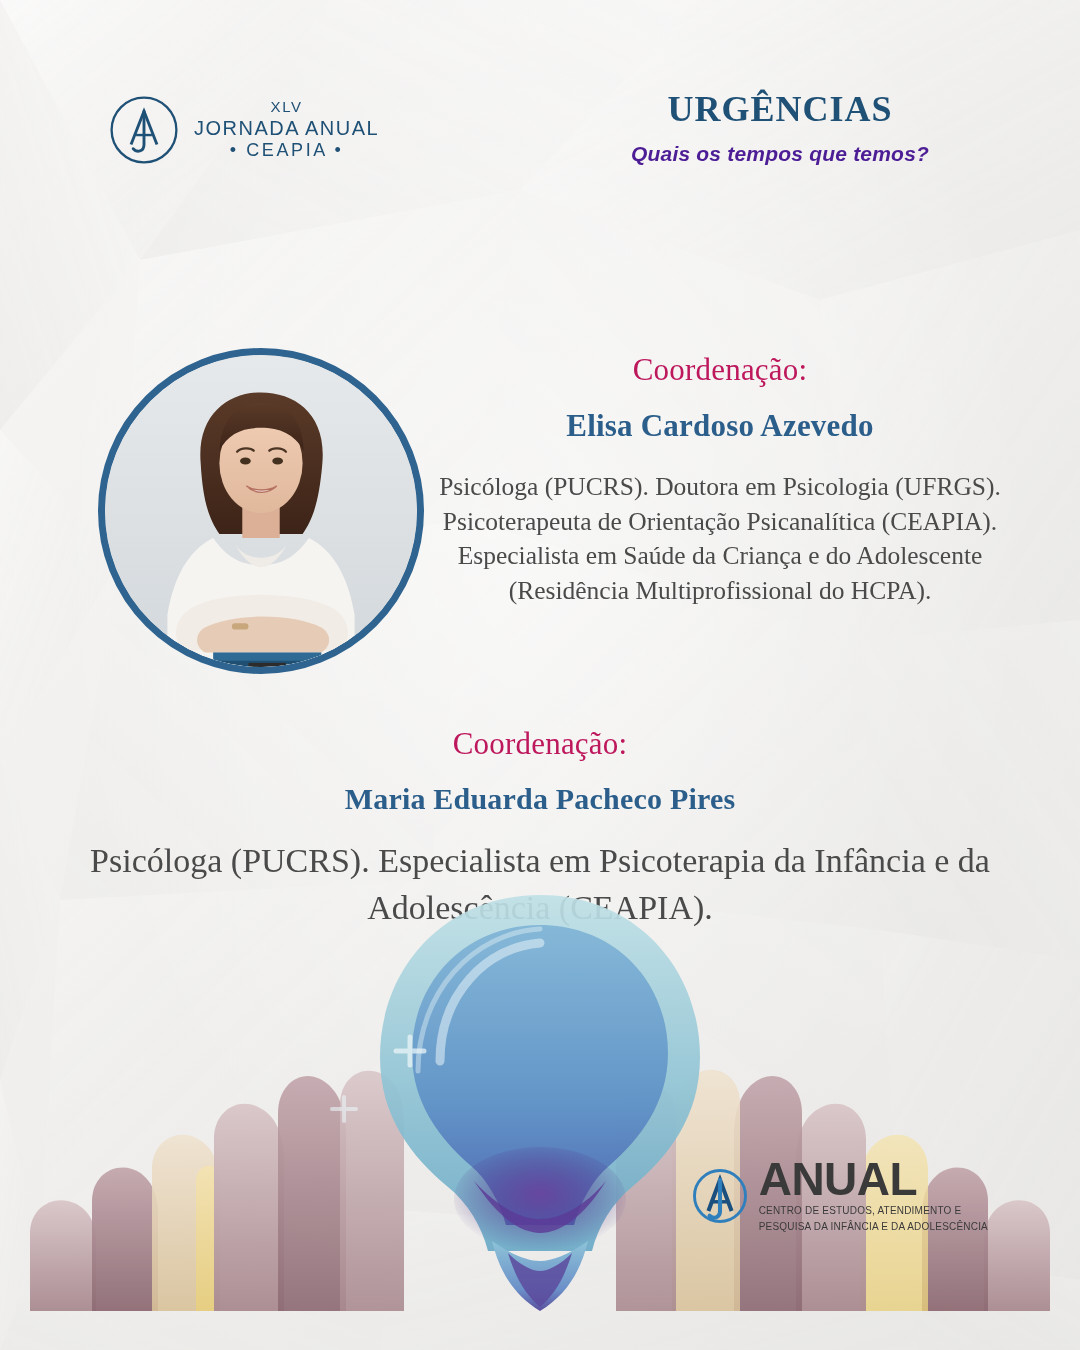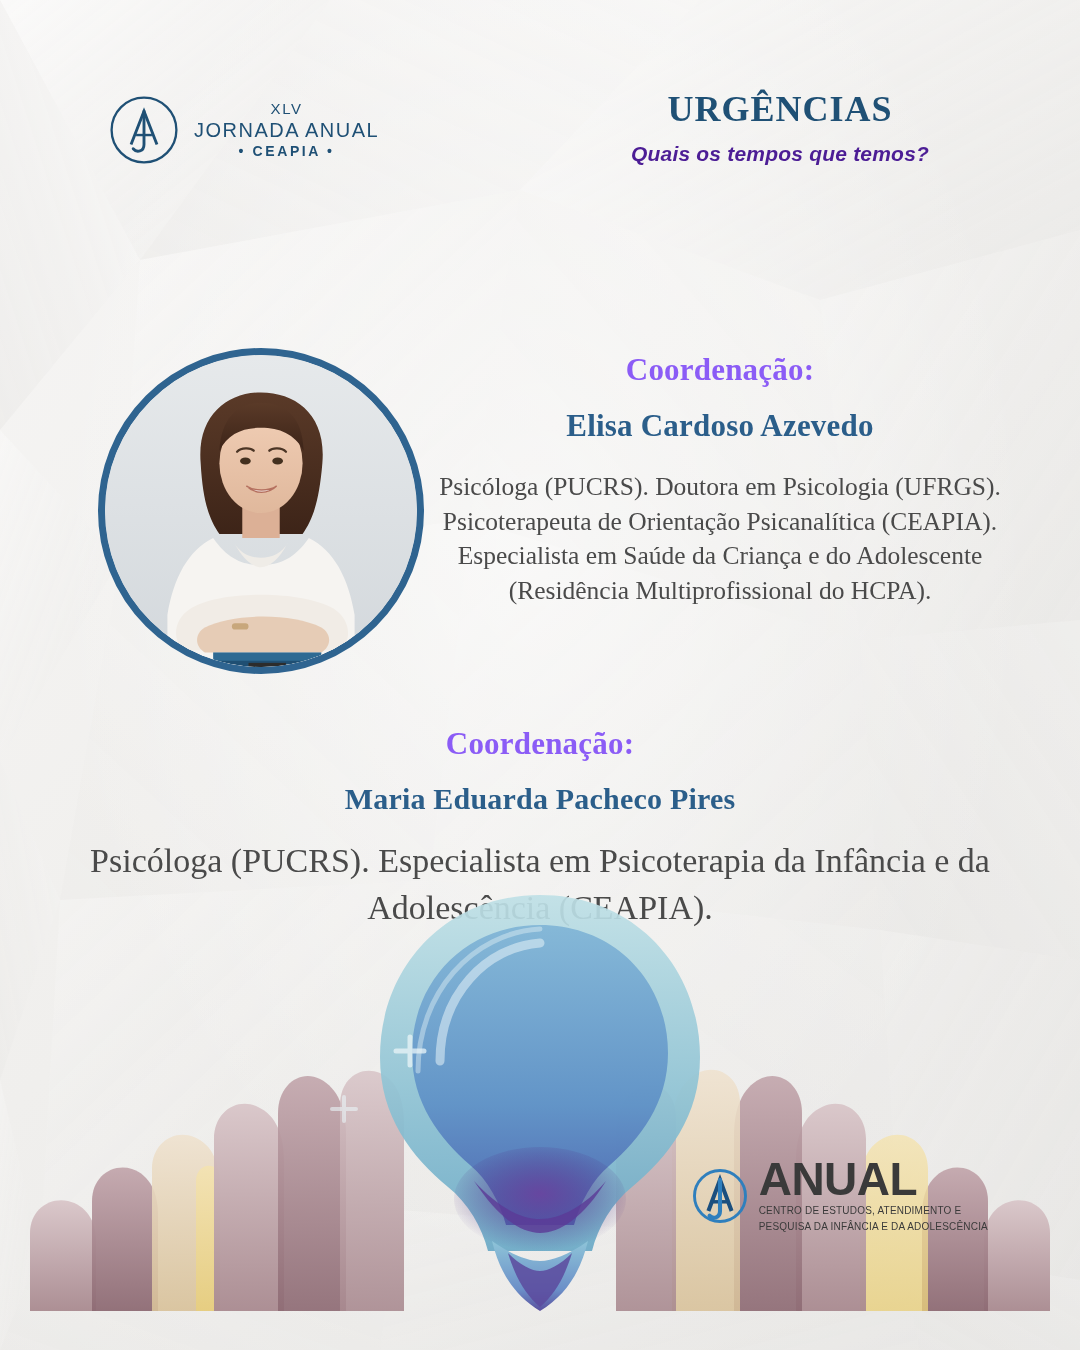--- a/index.html
+++ b/index.html
@@ -78,23 +78,23 @@
     font-size: 15px;
     letter-spacing: 1.6px;
     font-weight: 500;
   }
   .brand-words .l2 {
     font-size: 20px;
     letter-spacing: 1.5px;
     font-weight: 500;
   }
   .brand-words .l3 {
-    font-size: 14px;
+    font-size: 18px;
     letter-spacing: 2.6px;
-    font-weight: 700;
+    font-weight: 400;
   }
 
   .title-block {
     position: absolute;
     left: 520px;
     top: 0;
     width: 520px;
     text-align: center;
   }
   .event-title {
@@ -137,23 +137,22 @@
 
   .coord-block {
     position: absolute;
     left: 420px;
     top: 352px;
     width: 600px;
     text-align: center;
   }
   .role-label {
     font-size: 31px;
-    color: #8b5cf6;
+    color: #be185d;
     letter-spacing: .2px;
-    font-weight: bold;
   }
   .person-name {
     font-size: 31px;
     font-weight: bold;
     color: #2b5e8a;
     margin-top: 20px;
     letter-spacing: .2px;
   }
   .person-bio {
     margin-top: 26px;

